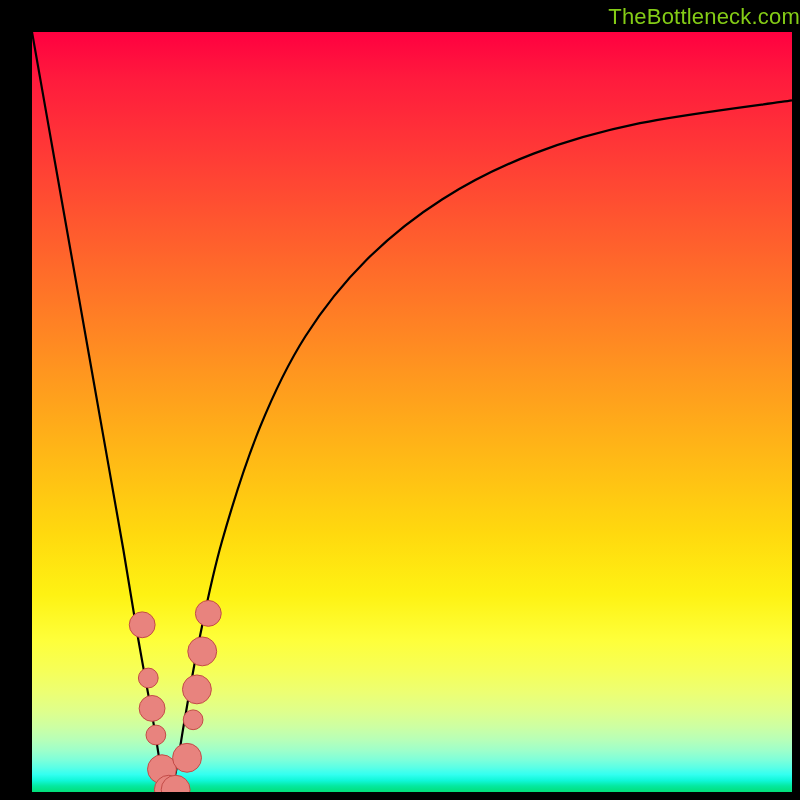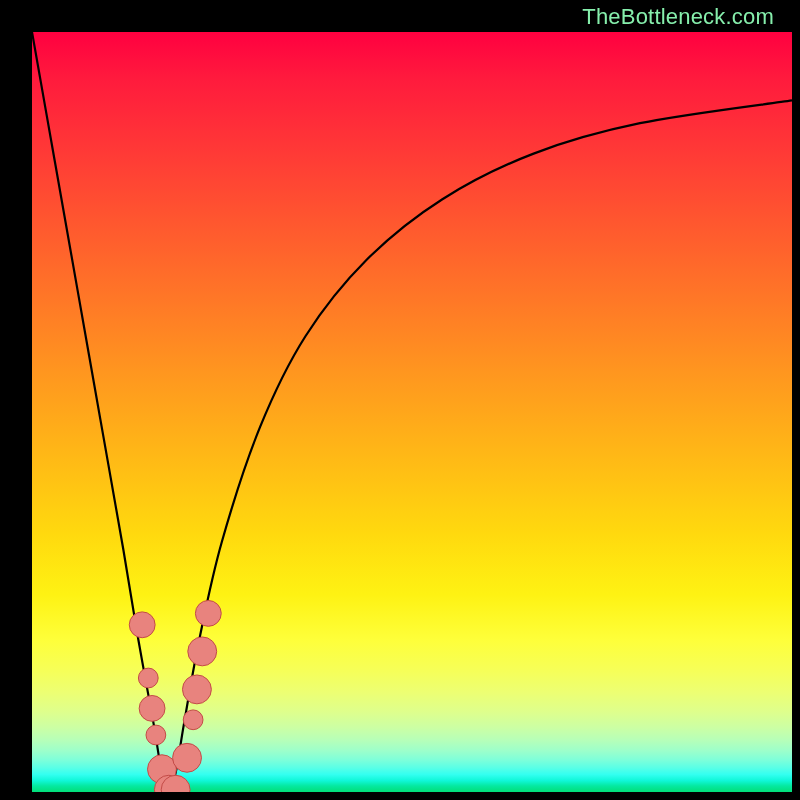--- a/index.html
+++ b/index.html
@@ -59,22 +59,22 @@
   }
   svg.curve {
     position: absolute;
     inset: 0;
     width: 760px;
     height: 760px;
   }
   .watermark {
     position: absolute;
     top: 4px;
-    right: 26px;
-    color: #86efac;
+    right: 0;
+    color: #84cc16;
     font-size: 22px;
     font-weight: 500;
     letter-spacing: 0.2px;
     user-select: none;
   }
 </style>
 </head>
 <body>
 
 <div class="frame">

